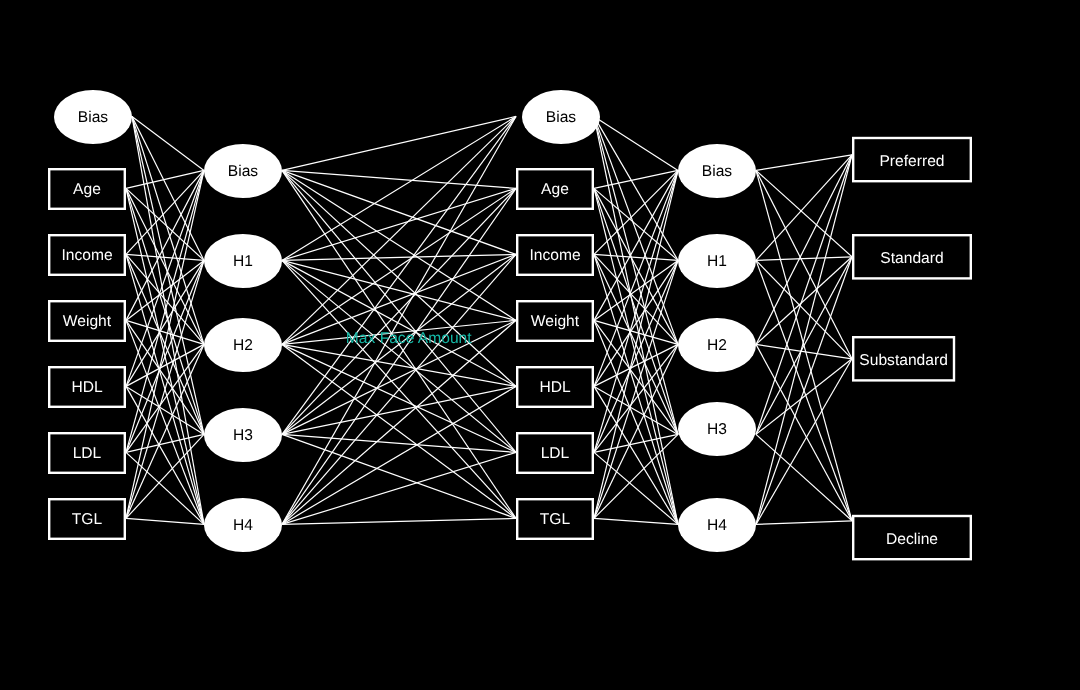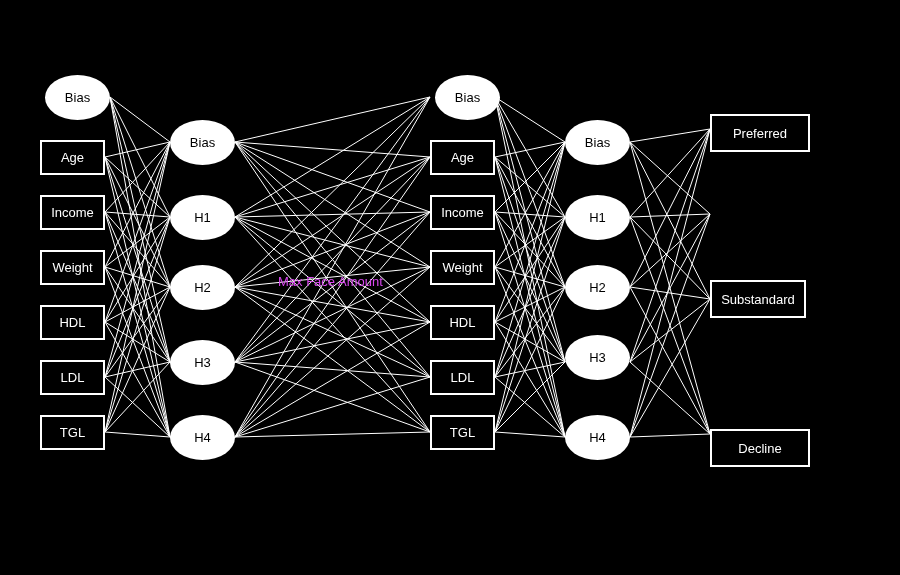--- a/index.html
+++ b/index.html
@@ -43,25 +43,25 @@
       display: flex;
       align-items: center;
       justify-content: center;
       font-size: 13px;
       font-weight: normal;
     }
 
     
     .text-label {
       position: absolute;
-      color: #d946ef;
+      color: #14b8a6;
       font-size: 13px;
       display: flex;
       align-items: center;
-      justify-content: flex-start;
+      justify-content: flex-end;
       text-align: center;
     }
 
     
     .lines-svg {
       position: absolute;
       top: 0;
       left: 0;
       width: 900px;
       height: 575px;
@@ -303,20 +303,23 @@
   <div class="ellipse-node" style="left:565px;top:335px;width:65px;height:45px;">
     <span>H3</span>
   </div>
   <div class="ellipse-node" style="left:565px;top:415px;width:65px;height:45px;">
     <span>H4</span>
   </div>
 
   <div class="rect-node" style="left:710px;top:114px;width:100px;height:38px;">
     <span>Preferred</span>
   </div>
-  <div class="rect-node" style="left:710px;top:280px;width:96px;height:38px;">
+  <div class="rect-node" style="left:710px;top:195px;width:100px;height:38px;">
+    <span>Standard</span>
+  </div>
+  <div class="rect-node" style="left:710px;top:280px;width:86px;height:38px;">
     <span>Substandard</span>
   </div>
   <div class="rect-node" style="left:710px;top:429px;width:100px;height:38px;">
     <span>Decline</span>
   </div>
 
 </div>
 
 </body></html>

